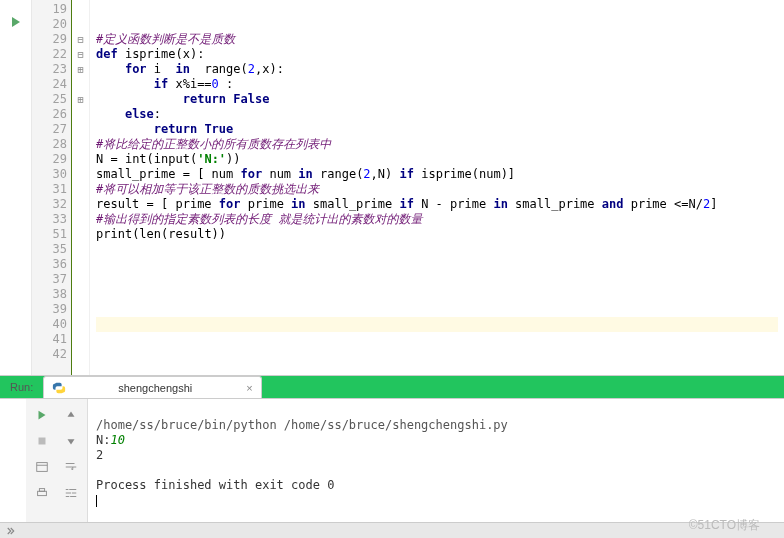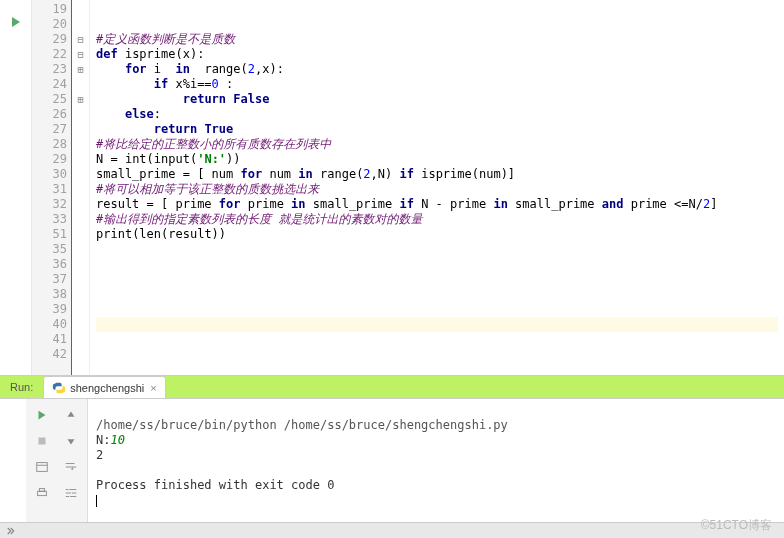--- a/index.html
+++ b/index.html
@@ -13,34 +13,34 @@
 .fold-mark { color: #888; font-size: 10px; display: block; height: 15px; text-align: center; }
 .code { flex: 1; padding: 2px 6px; line-height: 15px; white-space: pre; font-size: 12px; overflow: hidden; position: relative; }
 .code-line { height: 15px; }
 .highlight-line { background: #fffae3; }
 .kw { color: #000080; font-weight: bold; }
 .num { color: #0000ff; }
 .str { color: #008000; font-weight: bold; }
 .cm { color: #701a75; font-style: italic; }
 .fn { color: #000; }
 .run-panel { height: 146px; display: flex; flex-direction: column; background: #fff; }
-.run-header { height: 24px; background: #bef264; display: flex; align-items: center; border-bottom: 1px solid #ccc; }
+.run-header { height: 24px; background: #22c55e; display: flex; align-items: center; border-bottom: 1px solid #ccc; }
 .run-label { padding: 0 10px; color: #555; font-family: sans-serif; font-size: 11px; }
-.run-tab { background: #fff; height: 22px; display: flex; align-items: center; padding: 0 8px; border: 1px solid #ccc; border-bottom: none; border-top-left-radius: 3px; border-top-right-radius: 3px; font-family: sans-serif; font-size: 11px; color: #333; }
+.run-tab { background: #fff; height: 22px; display: flex; align-items: center; padding: 0 8px; border: 1px solid #ccc; border-bottom: none; border-top-left-radius: 3px; border-top-right-radius: 3px; font-family: sans-serif; font-size: 11px; color: #333; gap: 48px; }
 .run-tab .py-icon { width: 14px; height: 14px; margin-right: 4px; }
 .run-tab .close-x { margin-left: 6px; color: #888; font-size: 11px; }
 .run-body { flex: 1; display: flex; margin-left: 26px; }
 .run-toolbar { width: 62px; background: #f4f4f4; border-right: 1px solid #ddd; display: grid; grid-template-columns: 1fr 1fr; grid-auto-rows: 24px; padding: 4px 2px; gap: 2px; }
 .tb-btn { display: flex; align-items: center; justify-content: center; color: #666; font-size: 12px; }
 .tb-btn svg { width: 14px; height: 14px; }
 .run-output { flex: 1; padding: 4px 8px; font-size: 12px; line-height: 15px; white-space: pre; color: #333; position: relative; }
 .out-cmd { color: #555; }
 .out-inp { color: #008000; font-style: italic; }
 .cursor { display: inline-block; width: 1px; height: 12px; background: #000; vertical-align: text-bottom; }
-.watermark { position: absolute; right: 12px; bottom: 4px; color: #bbb; font-family: sans-serif; font-size: 12px; }
+.watermark { position: absolute; right: 24px; bottom: 4px; color: #bbb; font-family: sans-serif; font-size: 12px; }
 .bottom-bar { height: 16px; background: #e8e8e8; border-top: 1px solid #ccc; display:flex; align-items:center; padding-left:4px; color:#888; }
 .bottom-bar svg { width:12px; height:12px; }
 </style>
 </head>
 <body>
 
 <div class="container">
   <div class="editor-area">
     <div class="left-gutter">
       <div class="gutter-icon">

